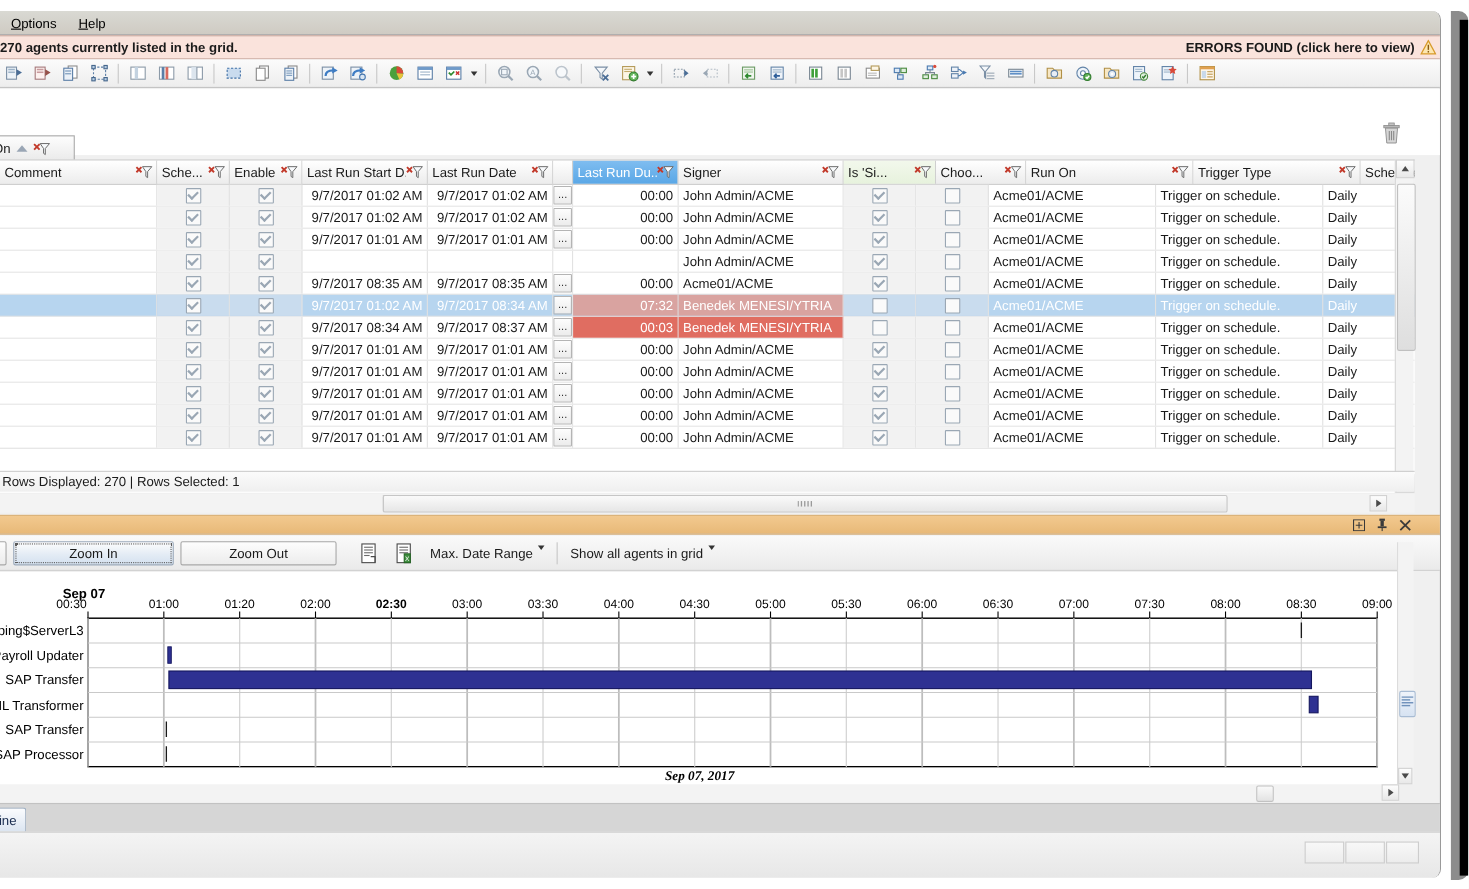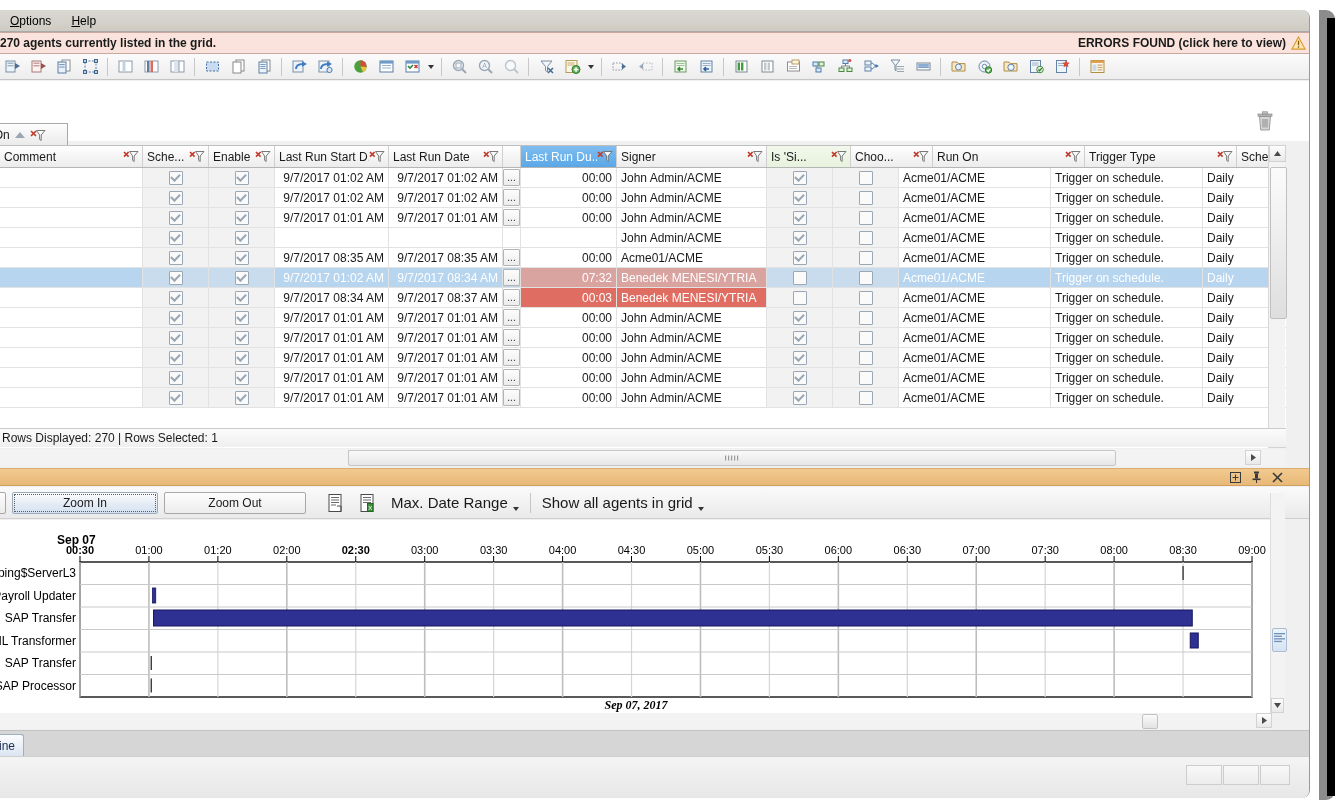--- a/index.html
+++ b/index.html
@@ -239,21 +239,21 @@
     box-sizing:border-box;
   }
   .btn3d.focused { outline:1px dotted #5b5b5b; outline-offset:-3px; }
   .btn-plain {
     height:22px; background: linear-gradient(#fdfdfd,#ececec);
     border:1px solid #a8a8a8; border-radius:2px;
     display:flex;align-items:center;justify-content:center;
     font-size:12px;color:#1a1a1a; box-sizing:border-box;
   }
   .dropbtn {
-    display:flex;align-items:flex-end;gap:5px;font-size:15px;color:#1a1a1a;
+    display:flex;align-items:flex-start;gap:5px;font-size:12px;color:#1a1a1a;
     padding:2px 5px; cursor:default; white-space:nowrap;
   }
   .dropbtn i {
     display:block;width:0;height:0;border-left:3.5px solid transparent;
     border-right:3.5px solid transparent;border-top:4px solid #333;
   }
   .tb-vsep { width:1px;height:20px;background:#c6c6c6; }
   
   .gantt-area {
     position:absolute; top:510px; left:0; width:1272px; height:193px;
@@ -1174,21 +1174,21 @@
       </div>
       <div class="tb-vsep"></div>
       <div class="dropbtn">
         <span>Show all agents in grid</span>
           <i></i>
       </div>
     </div>
 
     <div class="gantt-area" id="ganttArea">
         <div class="gantt-date-head" style="left: 57px; top: 13px;">Sep 07</div>
-        <div class="tick-label" style="left: 80px; top: 24px; font-weight: bold;">00:30</div>
+        <div class="tick-label" style="left: 65px; top: 24px; font-weight: normal;">00:30</div>
         <div class="tick-label" style="left: 148.941px; top: 24px; font-weight: normal;">01:00</div>
         <div class="tick-label" style="left: 217.882px; top: 24px; font-weight: normal;">01:20</div>
         <div class="tick-label" style="left: 286.824px; top: 24px; font-weight: normal;">02:00</div>
         <div class="tick-label" style="left: 355.765px; top: 24px; font-weight: bold;">02:30</div>
         <div class="tick-label" style="left: 424.706px; top: 24px; font-weight: normal;">03:00</div>
         <div class="tick-label" style="left: 493.647px; top: 24px; font-weight: normal;">03:30</div>
         <div class="tick-label" style="left: 562.588px; top: 24px; font-weight: normal;">04:00</div>
         <div class="tick-label" style="left: 631.529px; top: 24px; font-weight: normal;">04:30</div>
         <div class="tick-label" style="left: 700.471px; top: 24px; font-weight: normal;">05:00</div>
         <div class="tick-label" style="left: 769.412px; top: 24px; font-weight: normal;">05:30</div>

